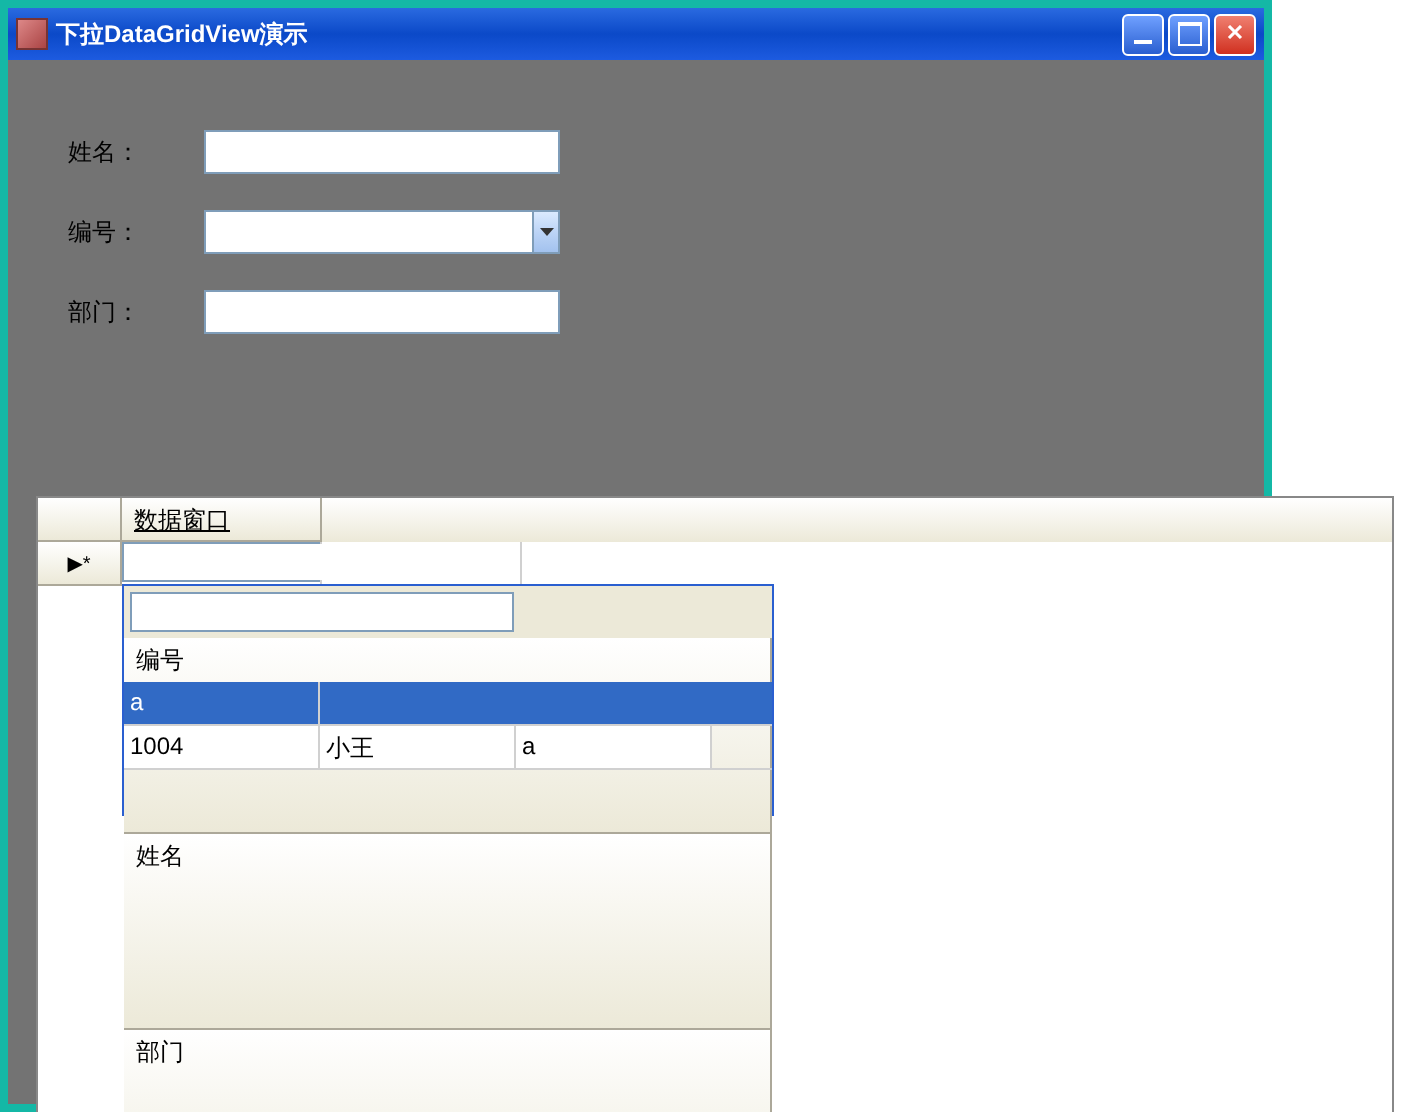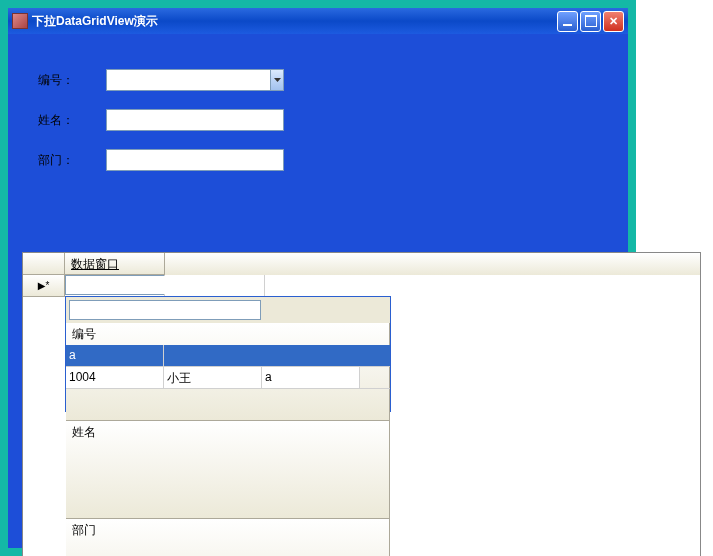--- a/index.html
+++ b/index.html
@@ -8,22 +8,22 @@
     font-family: "SimSun", "宋体", sans-serif;
     font-size: 12px;
     background: #fff;
     width: 713px;
     height: 556px;
     overflow: hidden;
   }
   .window {
     width: 636px;
     height: 556px;
-    border: 8px solid #14b8a6;
-    background: #1d4ed8;
+    border: 4px solid #14b8a6;
+    background: #737373;
   }
   .titlebar {
     height: 26px;
     background: linear-gradient(to bottom, #2a6ae0, #0b49c8 50%, #1d5be0);
     display: flex;
     align-items: center;
     padding: 0 4px;
   }
   .titlebar-icon {
     width: 16px; height: 16px;
@@ -181,33 +181,33 @@
       <div class="tb-btn tb-min"></div>
       <div class="tb-btn tb-max"></div>
       <div class="tb-btn tb-close"></div>
     </div>
   </div>
 
   <div class="client">
 
     <div class="form-area">
       <div class="form-row">
+        <span class="form-label">姓名：</span>
+        <input class="textbox" value="" style="">
+      </div>
+      <div class="form-row">
         <span class="form-label">编号：</span>
         <div class="combo">
           <input value="" style="">
           <div class="combo-btn">
             <svg viewBox="0 0 7 4">
                 <path d="M0 0 L7 0 L3.5 4 Z" fill="#333"></path>
               </svg>
           </div>
         </div>
-      </div>
-      <div class="form-row">
-        <span class="form-label">姓名：</span>
-        <input class="textbox" value="" style="">
       </div>
       <div class="form-row">
         <span class="form-label">部门：</span>
         <input class="textbox" value="" style="">
       </div>
     </div>
 
     <div class="grid-panel">
       <div class="dgv-headers">
         <div class="dgv-hcell row-h"></div>

